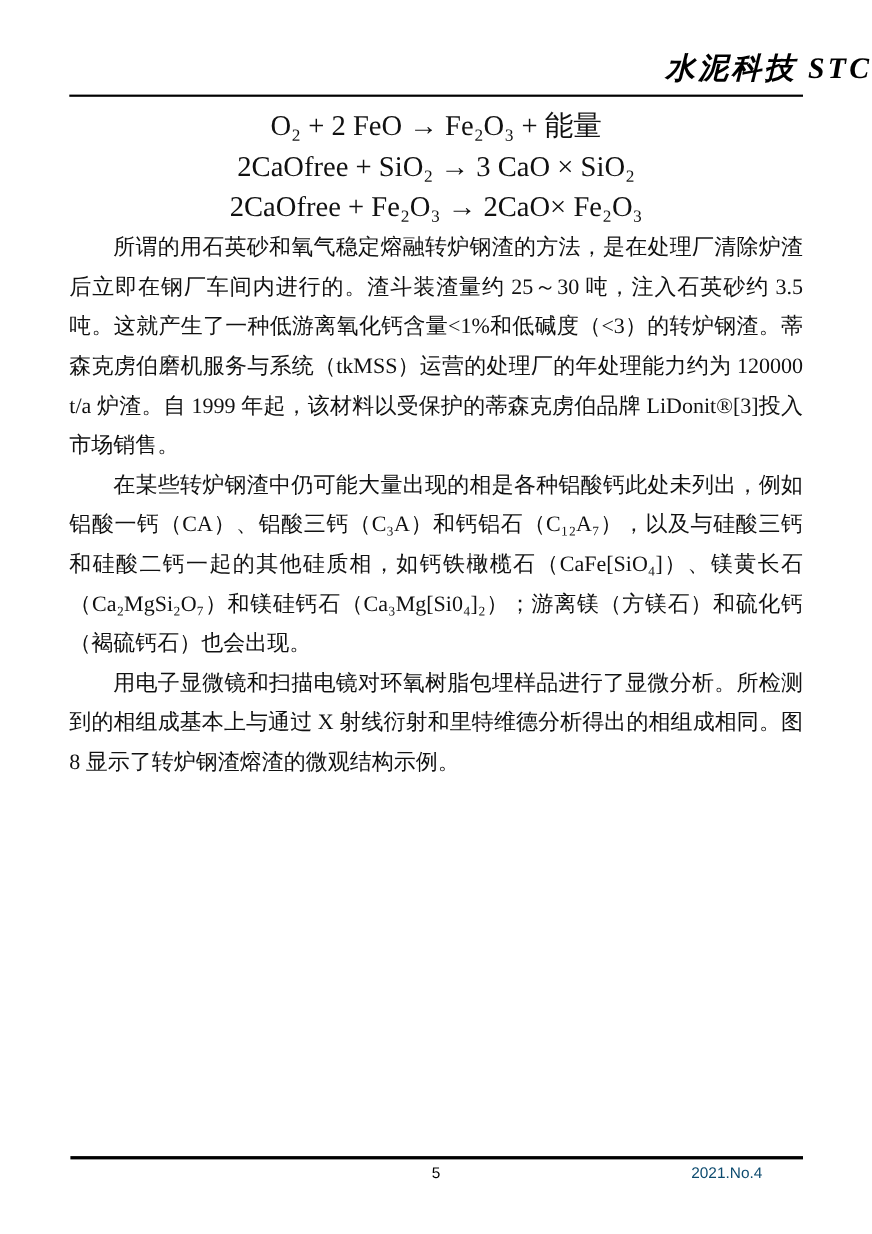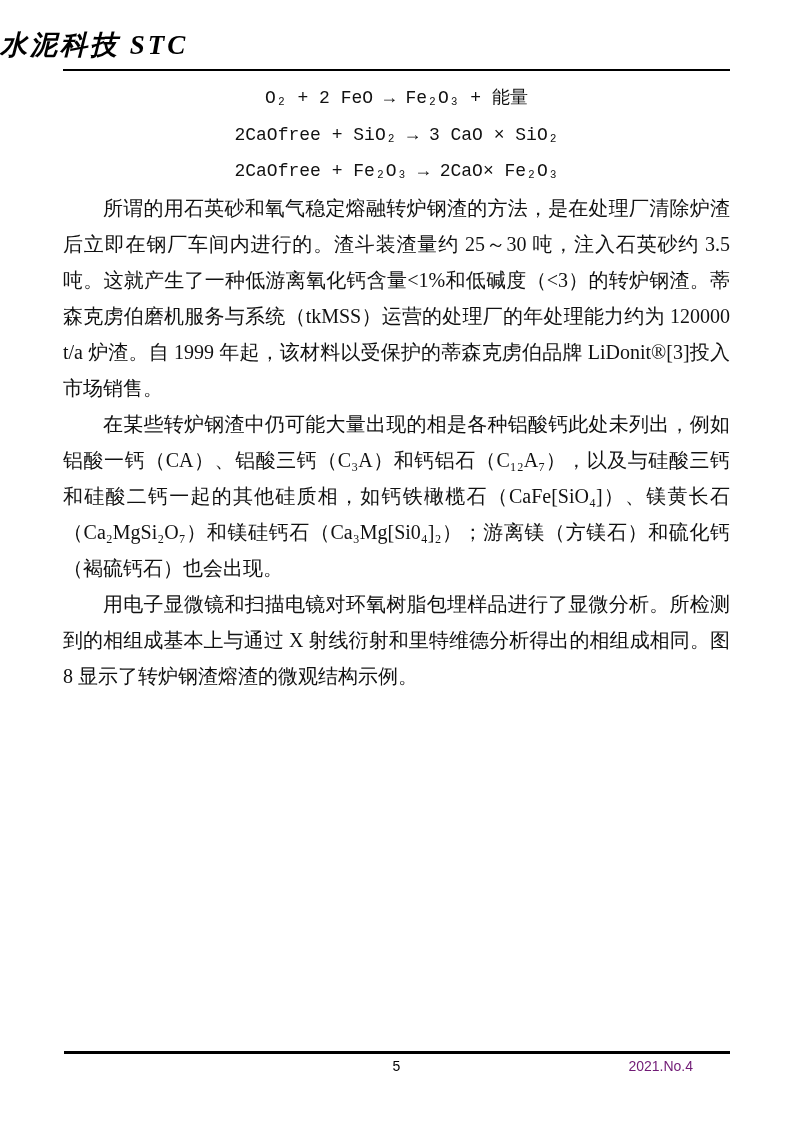--- a/index.html
+++ b/index.html
@@ -7,22 +7,22 @@
     position: relative;
     width: 793px;
     height: 1122px;
     background: #ffffff;
     box-sizing: border-box;
     font-family: "Liberation Serif", "DejaVu Serif", serif;
     color: #111111;
     overflow: hidden;
   }
   .header {
-    padding-top: 28px;
-    text-align: left;
+    padding-top: 45px;
+    text-align: right;
   }
   .title {
     display: inline-block;
     font-size: 27px;
     line-height: 34px;
     font-style: italic;
     font-weight: 600;
     letter-spacing: 3px;
     color: #000000;
   }
@@ -38,23 +38,22 @@
     line-height: 36px;
     text-align: justify;
   }
   .body p {
     margin: 0;
     text-indent: 2em;
   }
   .equations .eq {
     text-align: center;
     text-indent: 0;
-    font-size: 18px;
+    font-size: 26px;
     line-height: 36.5px;
-    font-family: Liberation Mono, monospace;
   }
   .footer-rule {
     position: absolute;
     left: 64px;
     right: 63px;
     top: 1051px;
     border: none;
     border-top: 3px solid #000000;
     height: 0;
   }
@@ -67,21 +66,21 @@
     font-family: "Liberation Sans", "DejaVu Sans", sans-serif;
     font-size: 14px;
     color: #000000;
   }
   .issue-label {
     position: absolute;
     top: 1058px;
     right: 100px;
     font-family: "Liberation Sans", "DejaVu Sans", sans-serif;
     font-size: 14px;
-    color: #701a75;
+    color: #0c4a6e;
   }
 </style>
 </head>
 <body>
 
 <div class="page">
 
   <div class="header">
     <span class="title">水泥科技 STC</span>
   </div>

